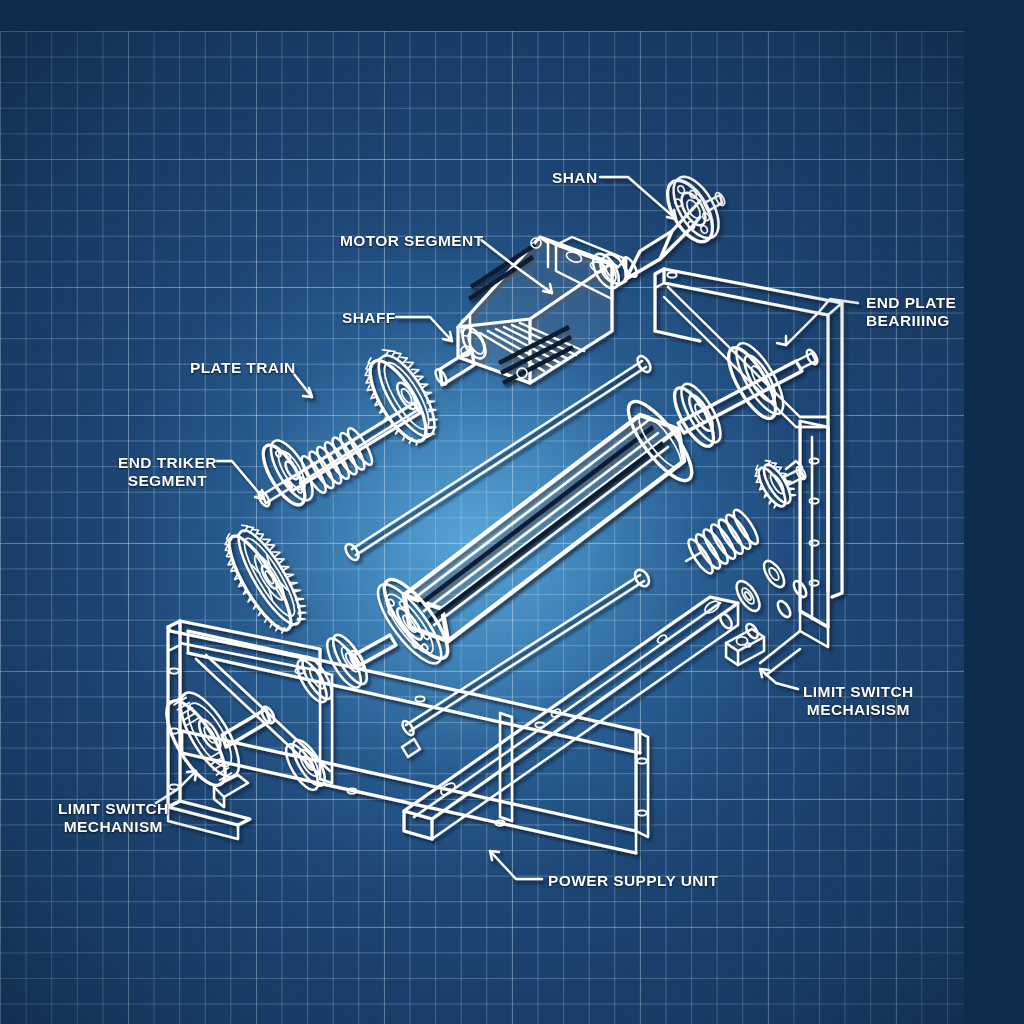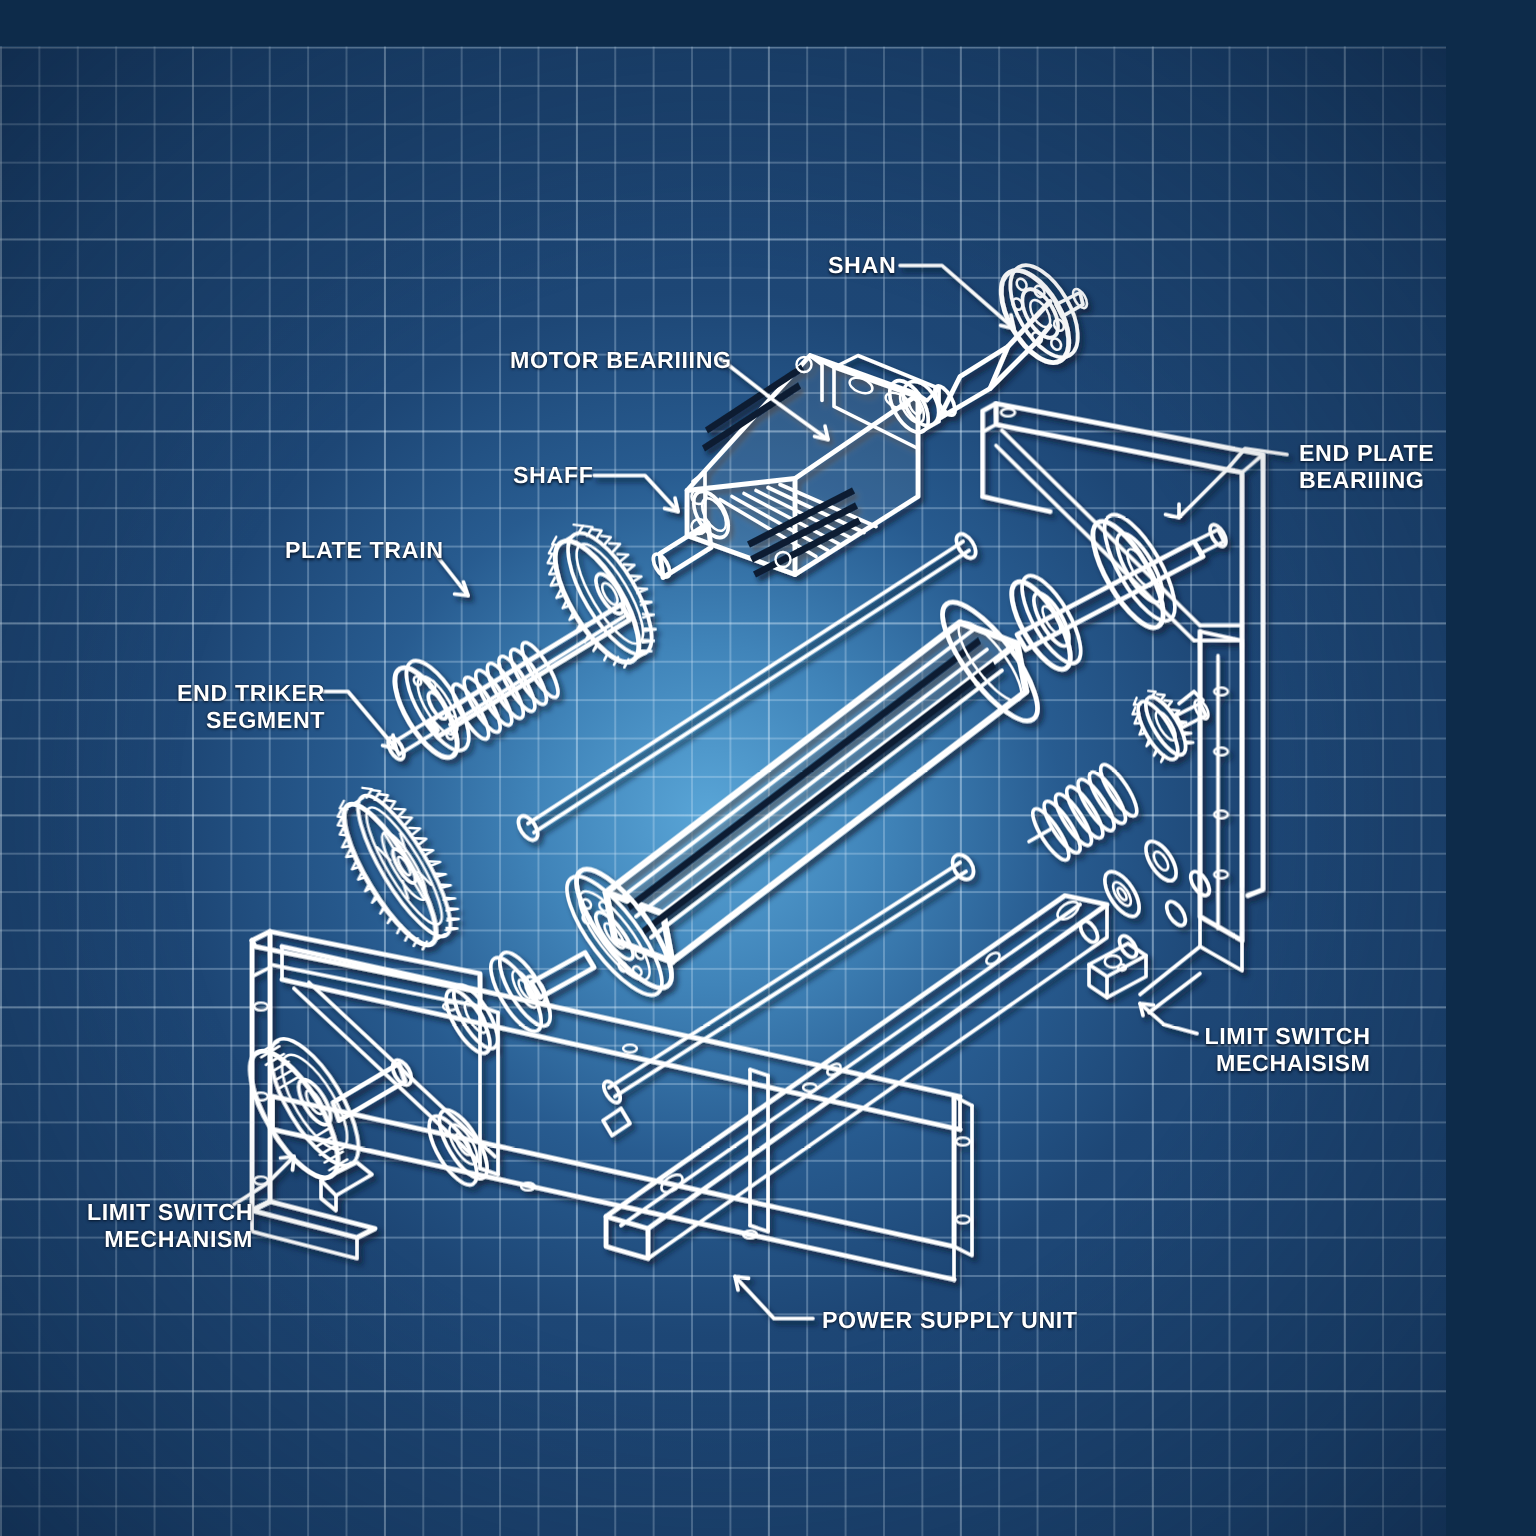--- a/index.html
+++ b/index.html
@@ -47,21 +47,21 @@
   .w1{stroke-width:1.6;}
   .w2{stroke-width:2.4;}
   .w3{stroke-width:3.2;}
   .w4{stroke-width:4.4;}
   .dk{fill:#0b1d33;stroke:none;}
   .fillw{fill:rgba(255,255,255,.055);}
   
   .callout{position:absolute;color:#fff;font-size:15.5px;font-weight:700;
      letter-spacing:.4px;line-height:1.18;white-space:pre;
      text-shadow:0 1px 2px rgba(4,20,40,.95),0 0 1px rgba(4,20,40,.9);}
-  .callout.ctr{text-align:right;}
+  .callout.ctr{text-align:center;}
 </style>
 </head>
 <body>
 
 <div id="stage">
 
   <div class="paper"></div>
   <div class="glow"></div>
   <div class="gridlayer"></div>
   <div class="gridlayer major"></div>
@@ -594,21 +594,21 @@
       <path d="M490 820 l9 1 m-9 -1 l2 9"></path>
     </g>
 
     </g>
   </svg>
   </div>
 
   <div class="vignette"></div>
 
   <div class="callout" id="c0" style="left: 552px; top: 138px;">SHAN</div>
-  <div class="callout" id="c1" style="left: 340px; top: 201px;">MOTOR BEARIIING</div>
+  <div class="callout" id="c1" style="left: 340px; top: 201px;">MOTOR SEGMENT</div>
   <div class="callout" id="c2" style="left: 342px; top: 278px; text-align: right;">SHAFF</div>
   <div class="callout" id="c3" style="left: 190px; top: 328px;">PLATE TRAIN</div>
   <div class="callout" id="c4" style="left: 866px; top: 263px;">END PLATE
 BEARIIING</div>
   <div class="callout ctr" id="c5" style="left: 118px; top: 423px;">END TRIKER
 SEGMENT</div>
   <div class="callout ctr" id="c6" style="left: 803px; top: 652px;">LIMIT SWITCH
 MECHAISISM</div>
   <div class="callout ctr" id="c7" style="left: 58px; top: 769px;">LIMIT SWITCH
 MECHANISM</div>

